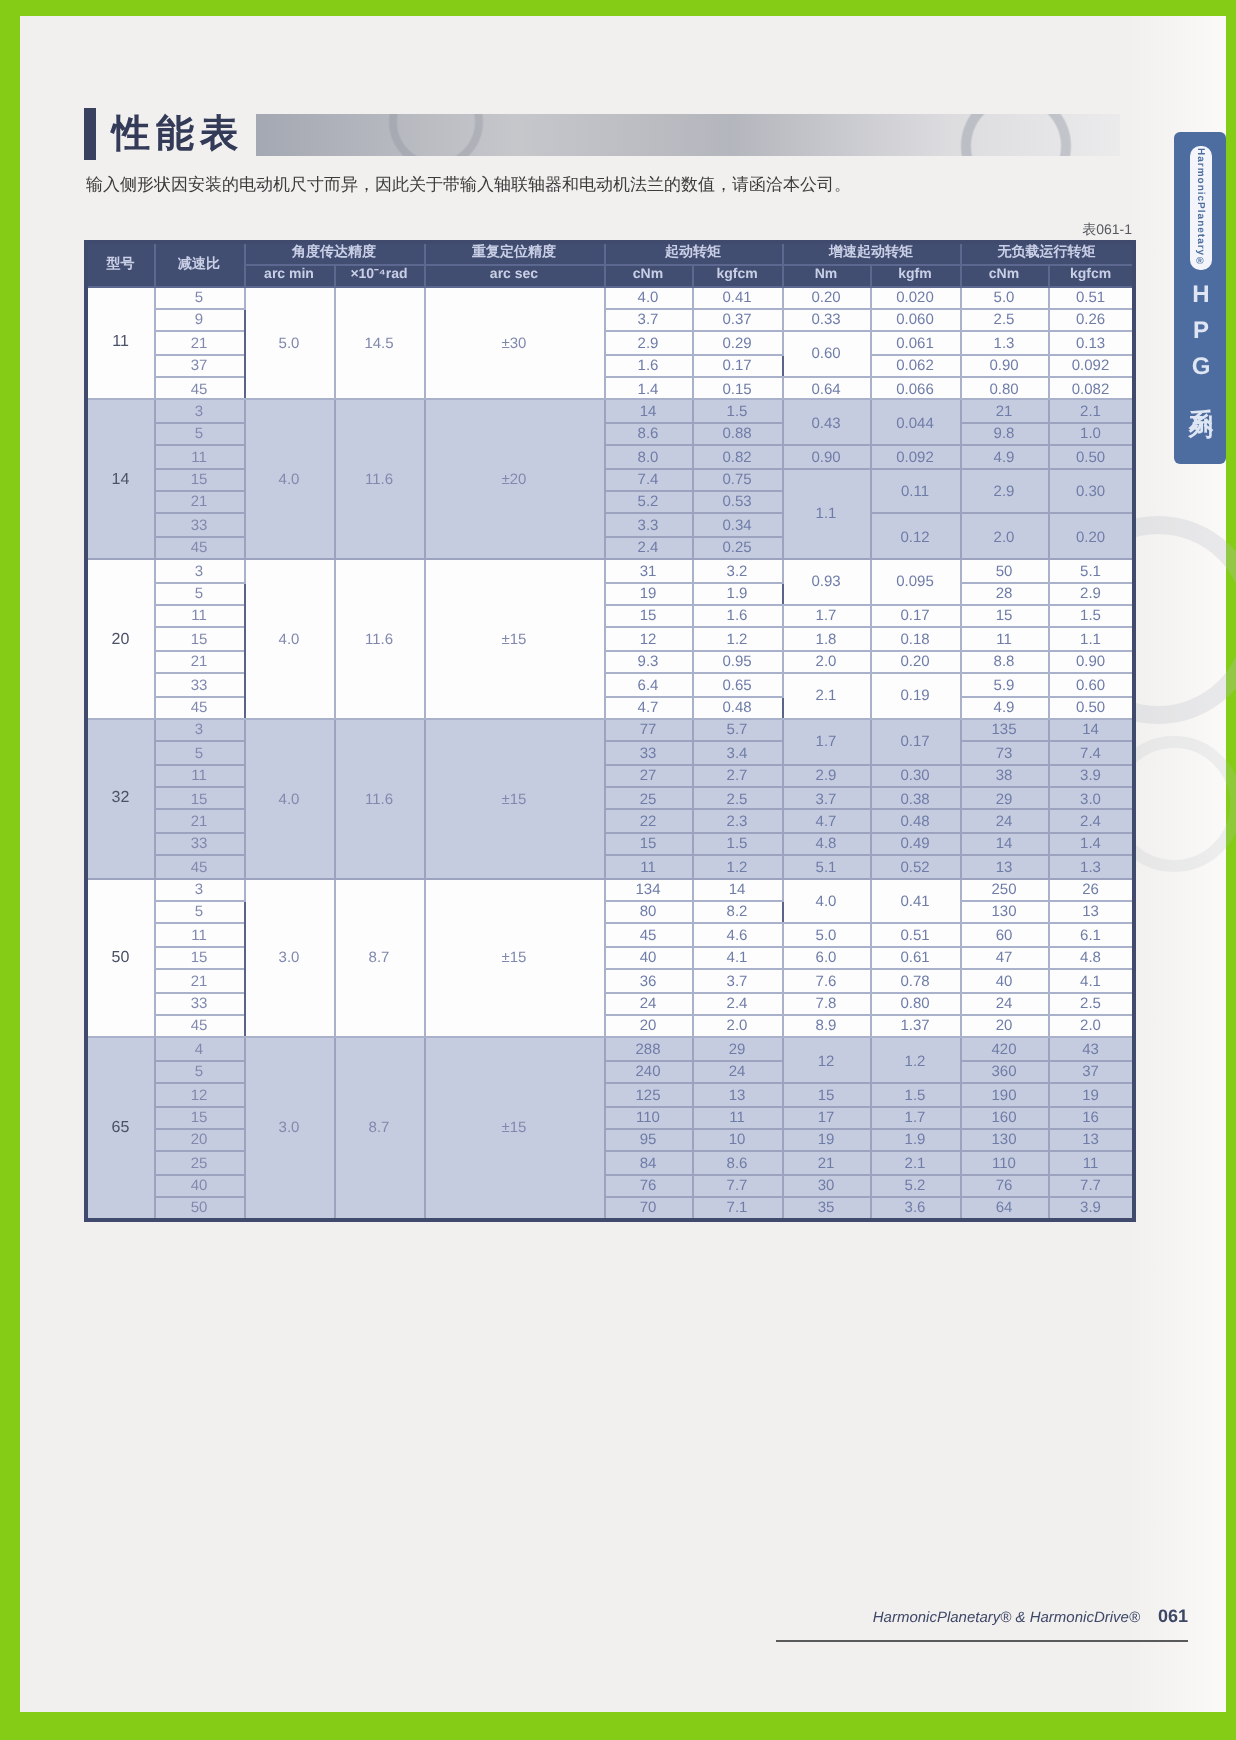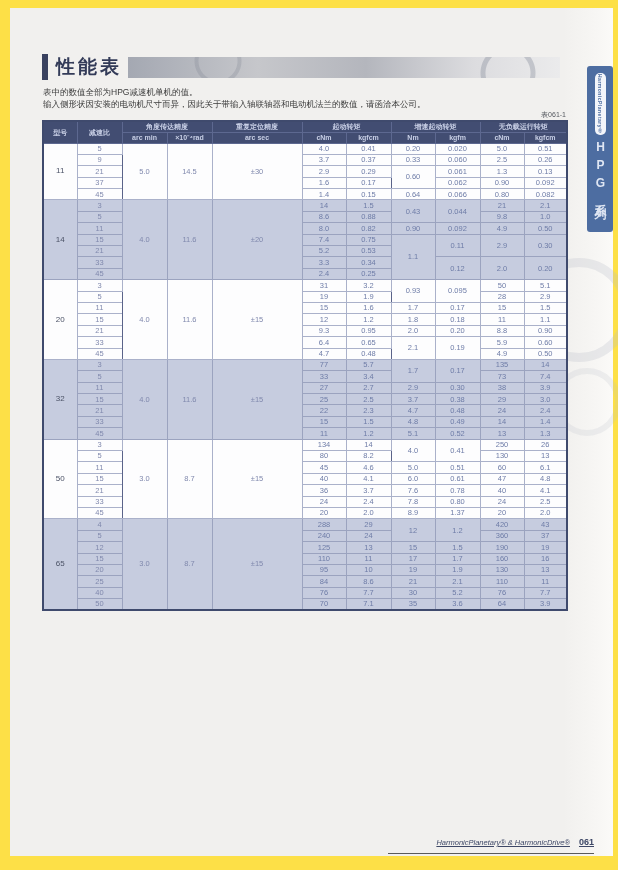--- a/index.html
+++ b/index.html
@@ -1,17 +1,17 @@
 <!DOCTYPE html>
 <html><head>
 <meta charset="utf-8">
 <style>
   * { margin:0; padding:0; box-sizing:border-box; }
   html,body { background:#ffffff; font-family:"Liberation Sans", sans-serif; }
-  .canvas { position:relative; width:618px; height:870px; background:#fde047; overflow:hidden; }
+  .canvas { position:relative; width:618px; height:870px; background:#84cc16; overflow:hidden; }
   .paper { position:absolute; left:10px; top:8px; right:5px; bottom:14px; background:#f1f0ee; }
   .edge-band { position:absolute; right:0; top:0; bottom:0; width:50px;
     background:linear-gradient(90deg, rgba(241,240,238,0) 0%, #f6f5f3 55%, #fbfaf8 100%); }
   .edge-band::before { content:""; position:absolute; right:-18px; top:250px; width:86px; height:86px;
     border-radius:50%; border:9px solid rgba(185,190,202,0.28); }
   .edge-band::after { content:""; position:absolute; right:-8px; top:360px; width:56px; height:56px;
     border-radius:50%; border:6px solid rgba(185,190,202,0.20); }
 
   
   .title-band { position:absolute; left:128px; top:57px; width:432px; height:21px;
@@ -43,39 +43,38 @@
   .side-tab { position:absolute; right:5px; top:66px; width:26px; height:166px; background:#4d6da1;
     border-radius:3px; display:flex; flex-direction:column; align-items:center; }
   .tab-logo { width:11px; height:62px; background:#f3f5fa; border-radius:5px; margin:7px auto 5px;
     display:flex; align-items:center; justify-content:center; }
   .tab-logo span { writing-mode:vertical-rl; font-size:5px; color:#4d6da1; font-weight:bold;
     letter-spacing:0.5px; white-space:nowrap; }
   .tab-series { writing-mode:vertical-rl; text-orientation:upright; font-weight:bold; font-size:12px;
     color:#dfe6f3; letter-spacing:4px; }
 
   
-  .footer { position:absolute; left:388px; top:831px; width:206px; text-align:right;
-    border-bottom:1px solid #5a5a5a; padding-bottom:4px; color:#3d4766;text-decoration:underline; }
+  .footer { position:absolute; left:388px; top:798px; width:206px; text-align:right;
+    border-bottom:1px solid #5a5a5a; padding-bottom:4px; color:#3d4766; }
   .footer .brand { font-size:7.5px; font-style:italic; }
   .footer .pagenum { font-size:9px; font-weight:bold; margin-left:9px; }
 </style>
 </head>
 <body>
 
 <div class="canvas">
   <div class="paper">
     <div class="edge-band"></div>
   </div>
 
   <div class="title-band"></div>
   <div class="title-bar"></div>
   <div class="page-title">性能表</div>
 
   <div class="notes">
-    <div>表中的数值全部为HPG减速机单机的值。</div>
     <div>输入侧形状因安装的电动机尺寸而异，因此关于带输入轴联轴器和电动机法兰的数值，请函洽本公司。</div>
   </div>
 
   <div class="table-label">表061-1</div>
 
   <table class="perf">
     <colgroup>
       <col style="width:34px">
         <col style="width:45px">
         <col style="width:45px">

